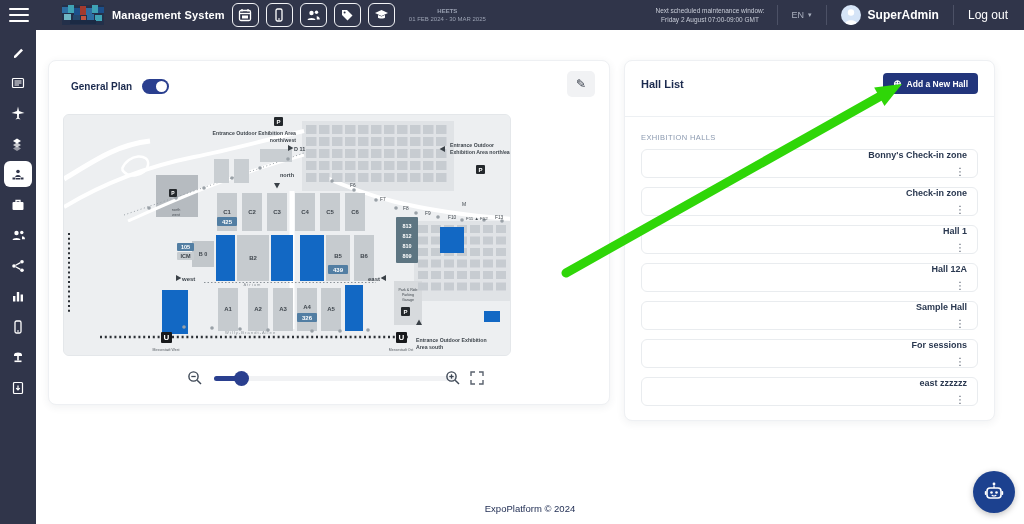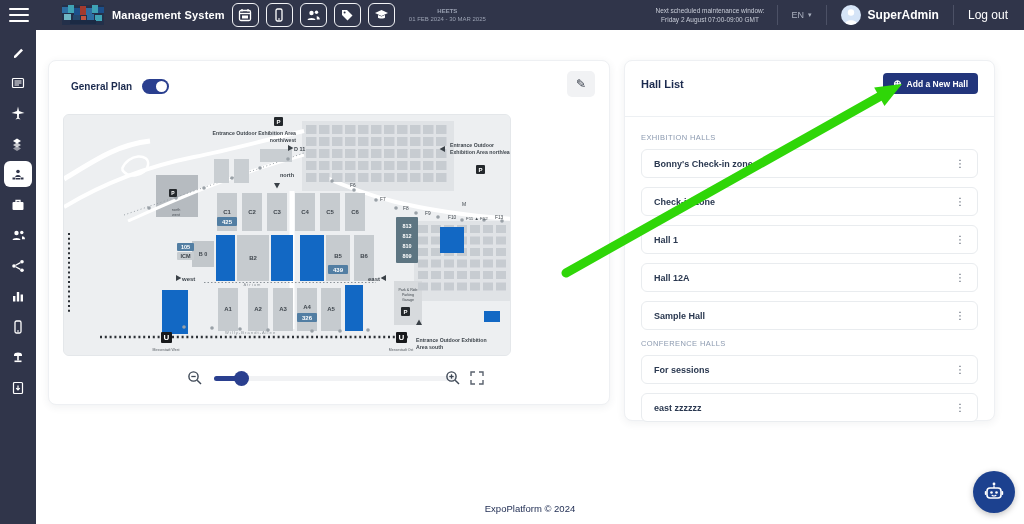--- a/index.html
+++ b/index.html
@@ -53,21 +53,21 @@
   .slider-fill { position:absolute; left:0; top:0; height:5px; border-radius:3px; background:#2a3f8f; }
   .slider-thumb { position:absolute; top:-5px; width:15px; height:15px; border-radius:50%; background:#2a3f8f; cursor:pointer; }
 
   
   .hl-titlerow { display:flex; align-items:center; justify-content:space-between; padding:12px 16px 22px 16px; border-bottom:1px solid #edf0f3; }
   .hl-title { font-size:11px; font-weight:bold; color:#1b2a4e; }
   .add-btn { background:#22357b; color:#fff; border:none; border-radius:4px; height:21px; padding:0 10px; font-size:8.5px; font-weight:bold; display:flex; align-items:center; gap:5px; cursor:pointer; font-family:inherit; }
   .add-btn .plus { font-size:10px; line-height:1; }
   .hl-body { padding:10px 16px 12px 16px; }
   .hl-section-label { font-size:7.5px; letter-spacing:.4px; color:#8c9ab0; margin:6px 0 7px 0; }
-  .hall-item { height:29px; border:1px solid #e9ecef; border-radius:6px; margin-bottom:9px; display:flex; align-items:center; justify-content:space-between; padding:0 10px 0 12px; cursor:pointer; background:#fff; }
+  .hall-item { height:29px; border:1px solid #e9ecef; border-radius:6px; margin-bottom:9px; display:flex; align-items:flex-end; justify-content:space-between; padding:0 10px 0 12px; cursor:pointer; background:#fff;flex-direction:column; }
   .hall-item-label { font-size:9px; font-weight:bold; color:#2a3850; }
   .kebab { font-size:10px; color:#4b5565; padding:0 2px; cursor:pointer; }
 
   
   .footer { position:absolute; left:36px; right:0; top:503px; text-align:center; font-size:9.5px; color:#233055; }
 
   
   .bot-btn { position:absolute; left:973px; top:471px; width:42px; height:42px; border-radius:50%; background:#1c418f; display:flex; align-items:center; justify-content:center; cursor:pointer; box-shadow:0 2px 6px rgba(0,0,0,.25); z-index:6; }
 
   
@@ -551,21 +551,20 @@
           <span class="kebab">⋮</span>
         </div>
         <div class="hall-item">
           <span class="hall-item-label">Hall 12A</span>
           <span class="kebab">⋮</span>
         </div>
         <div class="hall-item">
           <span class="hall-item-label">Sample Hall</span>
           <span class="kebab">⋮</span>
         </div>
-        <div class="hl-section-label">CONFERENCE HALLS</div>
         <div class="hall-item">
           <span class="hall-item-label">For sessions</span>
           <span class="kebab">⋮</span>
         </div>
         <div class="hall-item">
           <span class="hall-item-label">east zzzzzz</span>
           <span class="kebab">⋮</span>
         </div>
       </div>
   </div>

